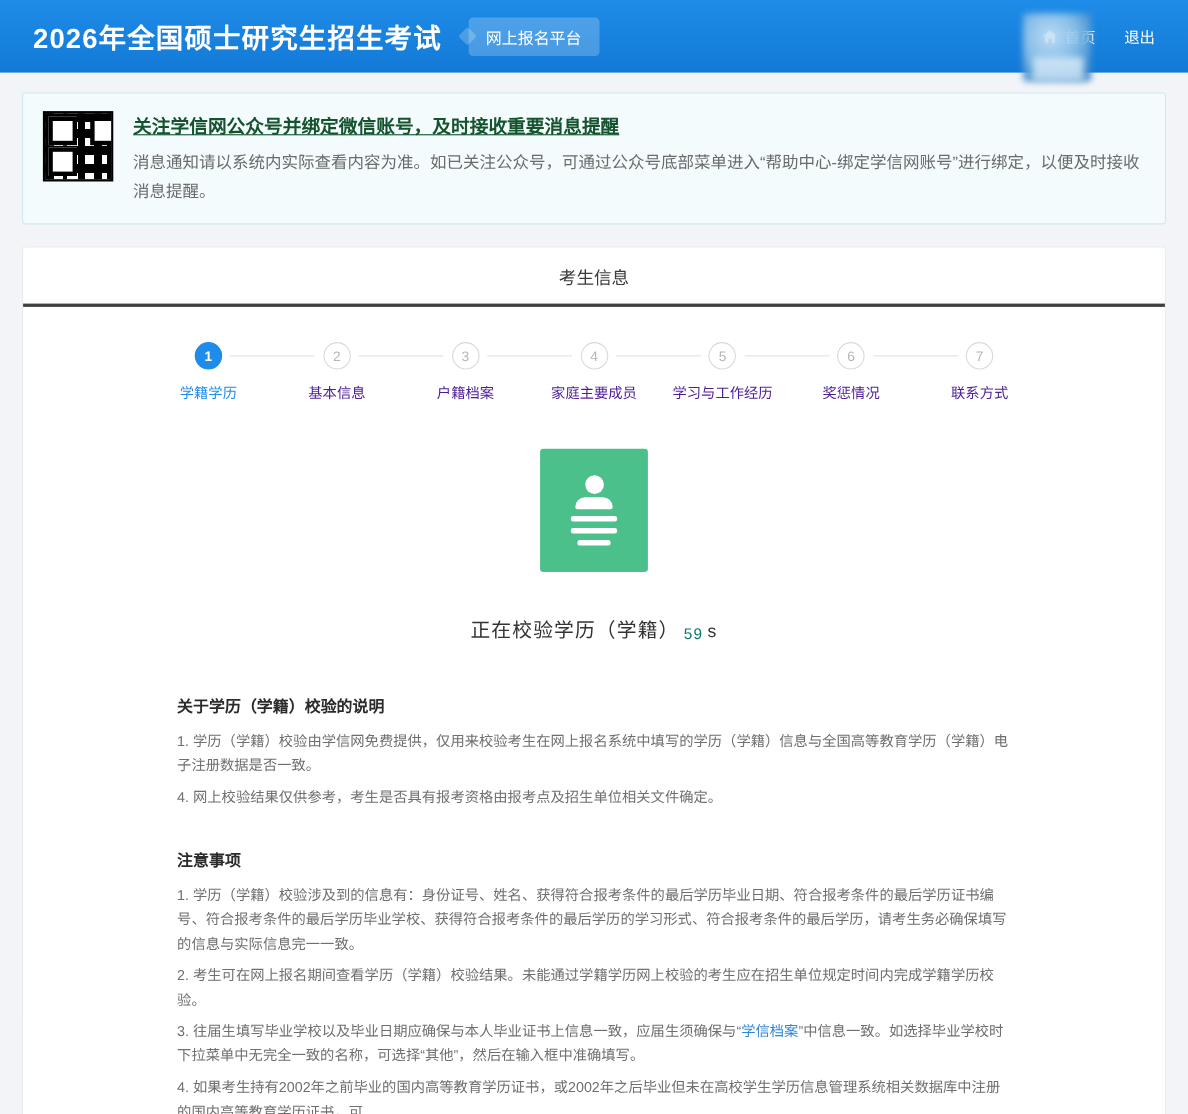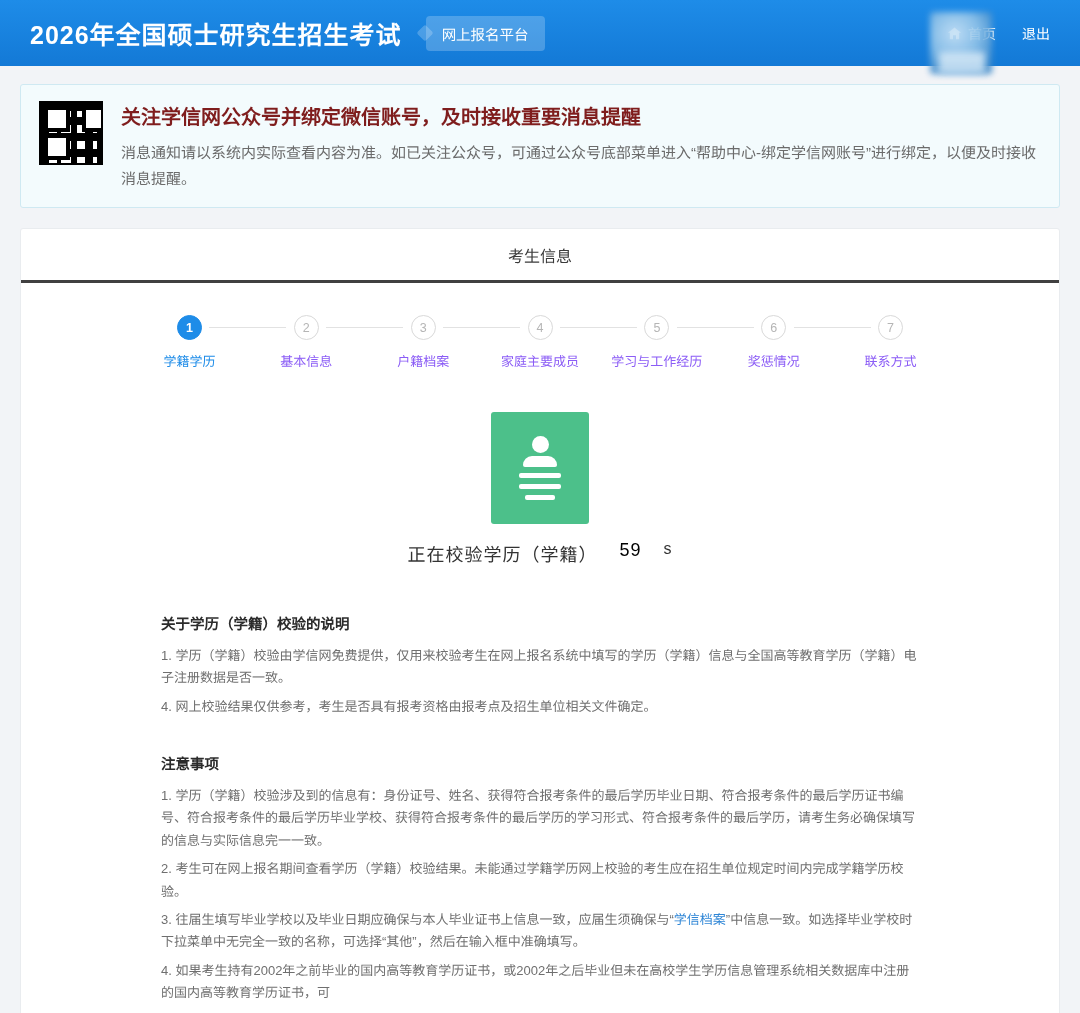--- a/index.html
+++ b/index.html
@@ -102,24 +102,25 @@
     content: "";
     position: absolute;
     width: 18px; height: 18px;
     border: 4px solid #000;
     background: #fff;
   }
   .qr:before { left: 3px; top: 3px; box-shadow: 38px 0 0 -4px #fff, 38px 0 0 0 #000; }
   .qr:after { left: 3px; bottom: 3px; }
   .notice-body { flex: 1; }
   .notice-title {
-    font-size: 20px;
+    font-size: 17px;
     font-weight: bold;
-    color: #7f1d1d;
+    color: #14532d;
     margin-bottom: 10px;
+    text-decoration: underline;
   }
   .notice-text {
     font-size: 15px;
     color: #6b6b6b;
     line-height: 1.7;
   }
 
   
   .card {
     margin: 20px 20px 0 20px;
@@ -166,21 +167,21 @@
   }
   .step.active .circle {
     background: #1e8ce8;
     border-color: #1e8ce8;
     color: #fff;
     font-weight: bold;
   }
   .step .slabel {
     margin-top: 11px;
     font-size: 13px;
-    color: #8b5cf6;
+    color: #4c1d95;
     white-space: nowrap;
   }
   .step.active .slabel { color: #1e8ce8; }
   .step:not(:last-child):after {
     content: "";
     position: absolute;
     top: 12px;
     left: calc(50% + 20px);
     width: calc(100% - 40px);
     height: 1px;
@@ -216,29 +217,29 @@
     border-radius: 9px 9px 2px 2px;
     margin-top: -3px;
   }
   .vi-line {
     width: 42px; height: 5px;
     background: #ffffff;
     border-radius: 2px;
   }
   .vi-line.short { width: 30px; }
   .verify-text {
-    margin-top: 16px;
+    margin-top: 38px;
     font-size: 18px;
     color: #333333;
     letter-spacing: 1px;
     display: flex;
-    align-items: flex-start;
-    gap: 22px;
-  }
-  .countdown { color: #000000; font-size: 18px; }
+    align-items: flex-end;
+    gap: 4px;
+  }
+  .countdown { color: #0f766e; font-size: 14px; }
   .countdown-unit { color: #333; font-size: 16px; }
 
   
   .section {
     padding: 0 140px;
     margin-top: 46px;
   }
   .section + .section { margin-top: 34px; }
   .sec-title {
     font-size: 14.5px;

